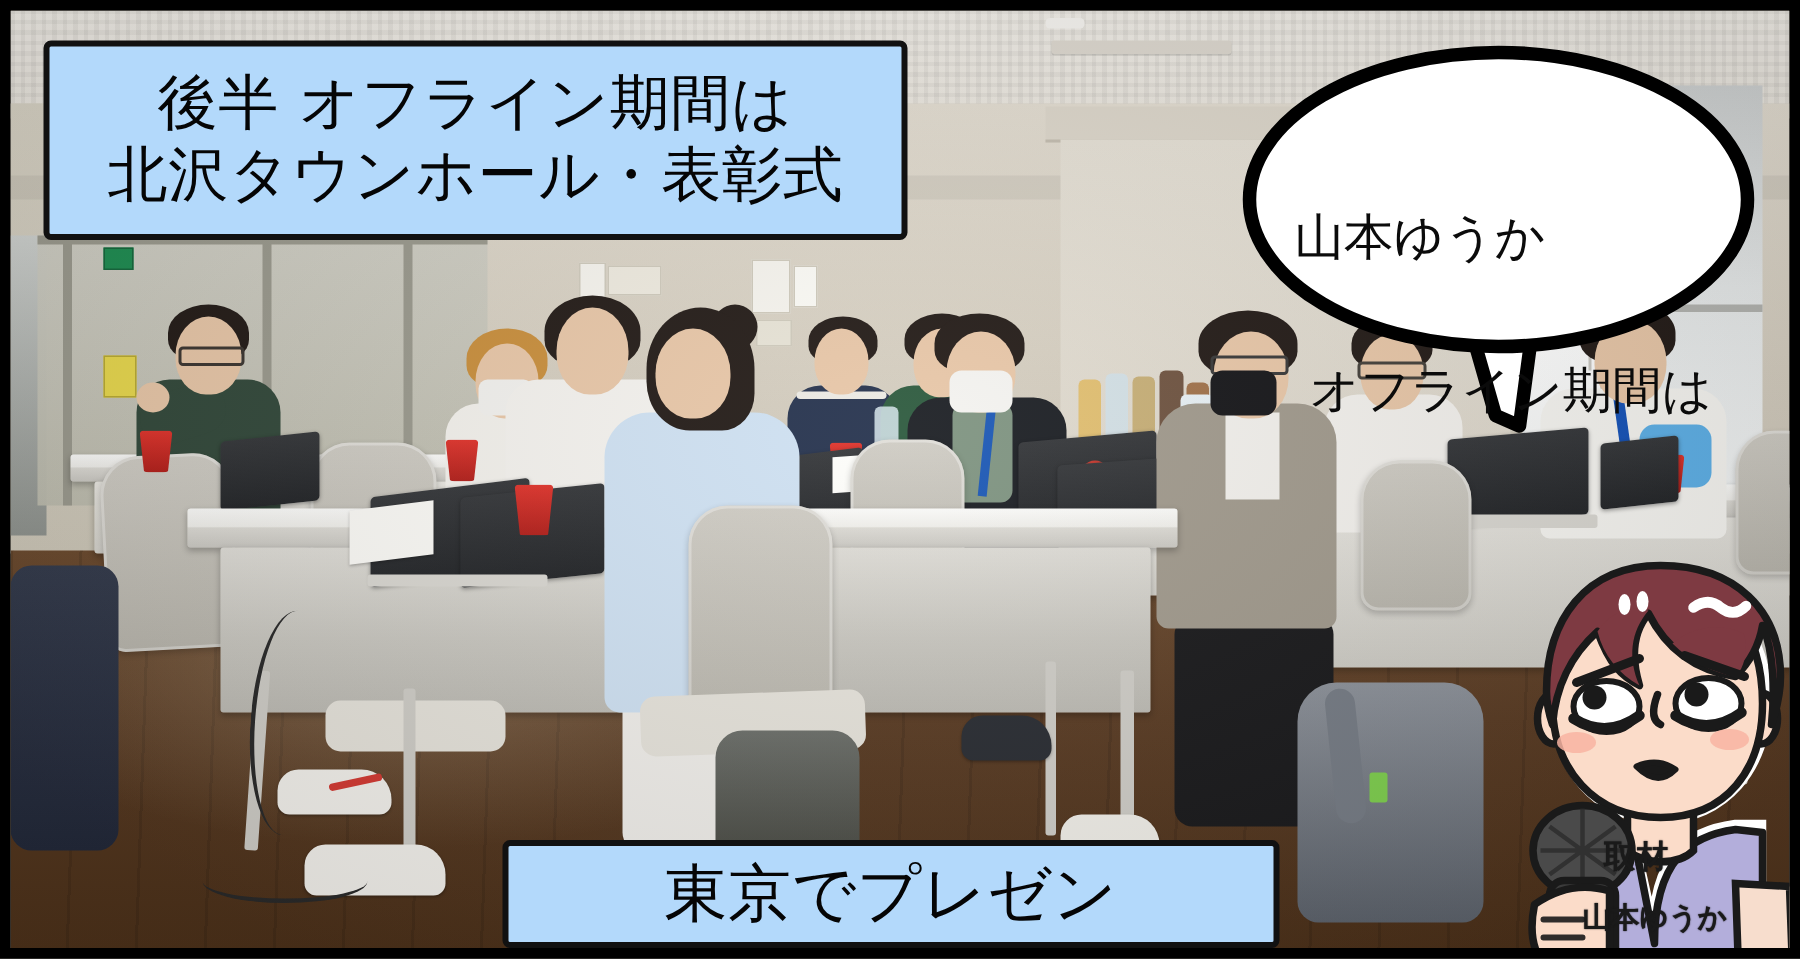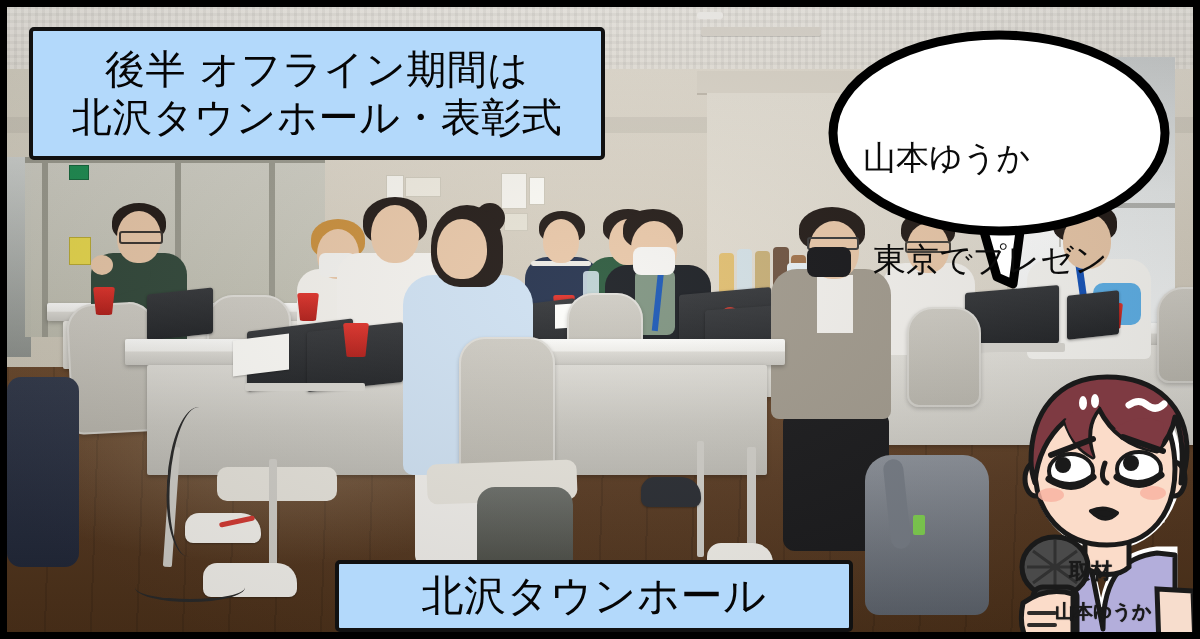--- a/index.html
+++ b/index.html
@@ -599,28 +599,28 @@
       <div class="photo-grain"></div>
     </div>
 
     <div id="speech-bubble">
       <svg width="352" height="278" viewBox="0 0 352 278">
         <path d="M170 248 L150 178 L196 180 L186 255 Z" fill="#ffffff" stroke="#000000" stroke-width="9" stroke-linejoin="round"></path>
         <ellipse cx="172" cy="104" rx="166" ry="98" fill="#ffffff" stroke="#000000" stroke-width="9"></ellipse>
       </svg>
       <div class="bubble-text">
         <div>山本ゆうか</div>
-        <div class="l2">東京でプレゼン</div>
+        <div class="l2">オフライン期間は</div>
       </div>
     </div>
 
     <div class="caption" id="caption-top">後半 オフライン期間は
 北沢タウンホール・表彰式</div>
 
-    <div class="caption" id="caption-bottom">北沢タウンホール</div>
+    <div class="caption" id="caption-bottom">東京でプレゼン</div>
 
     <div id="reporter">
       <svg width="200" height="287" viewBox="0 0 200 287">
         <g stroke="#ffffff" stroke-width="9" fill="none">
           <path d="M96 268 C96 210 120 196 150 192 L166 192 L166 287 L30 287 L30 206 C40 198 62 194 80 196 Z"></path>
           <path d="M100 30 C56 30 30 66 30 108 C30 152 58 186 100 186 C142 186 170 152 170 108 C170 66 144 30 100 30 Z"></path>
         </g>
 
         <path d="M96 270 C96 214 120 198 150 194 L168 196 L168 287 L28 287 L28 208 C40 200 62 196 82 198 Z" fill="#b3aedb" stroke="#1a1a1a" stroke-width="5" stroke-linejoin="round"></path>
 

